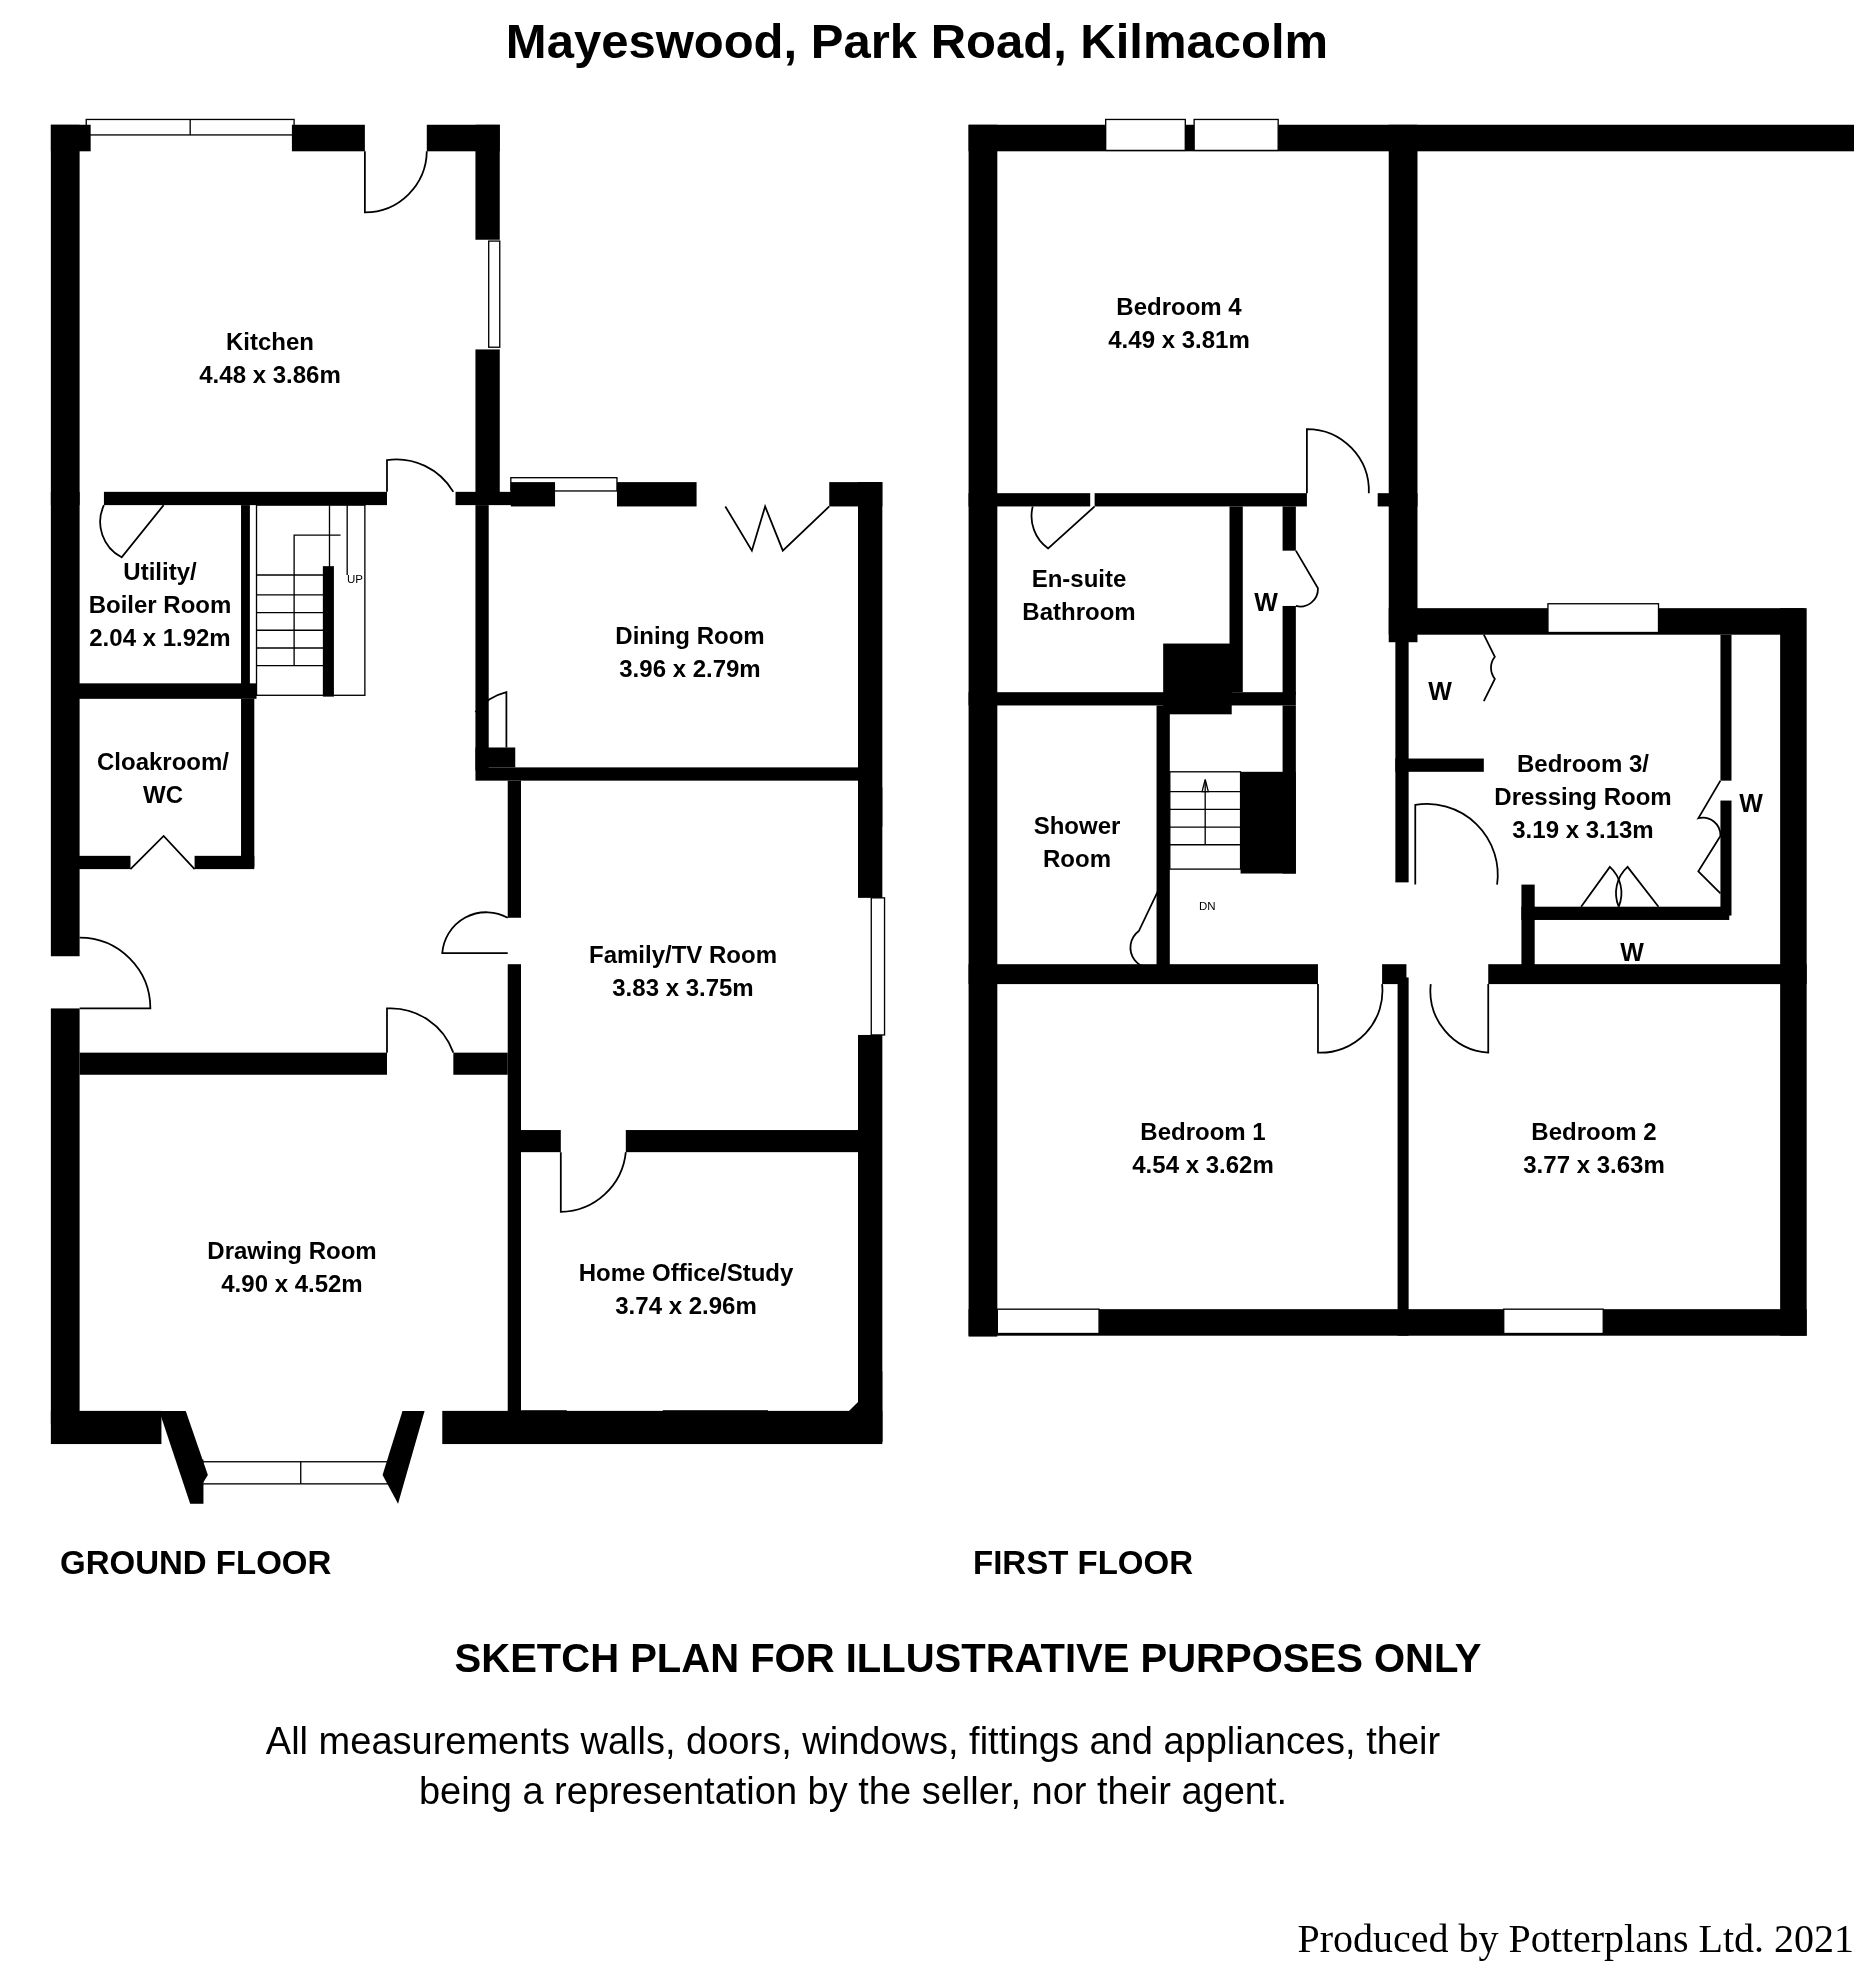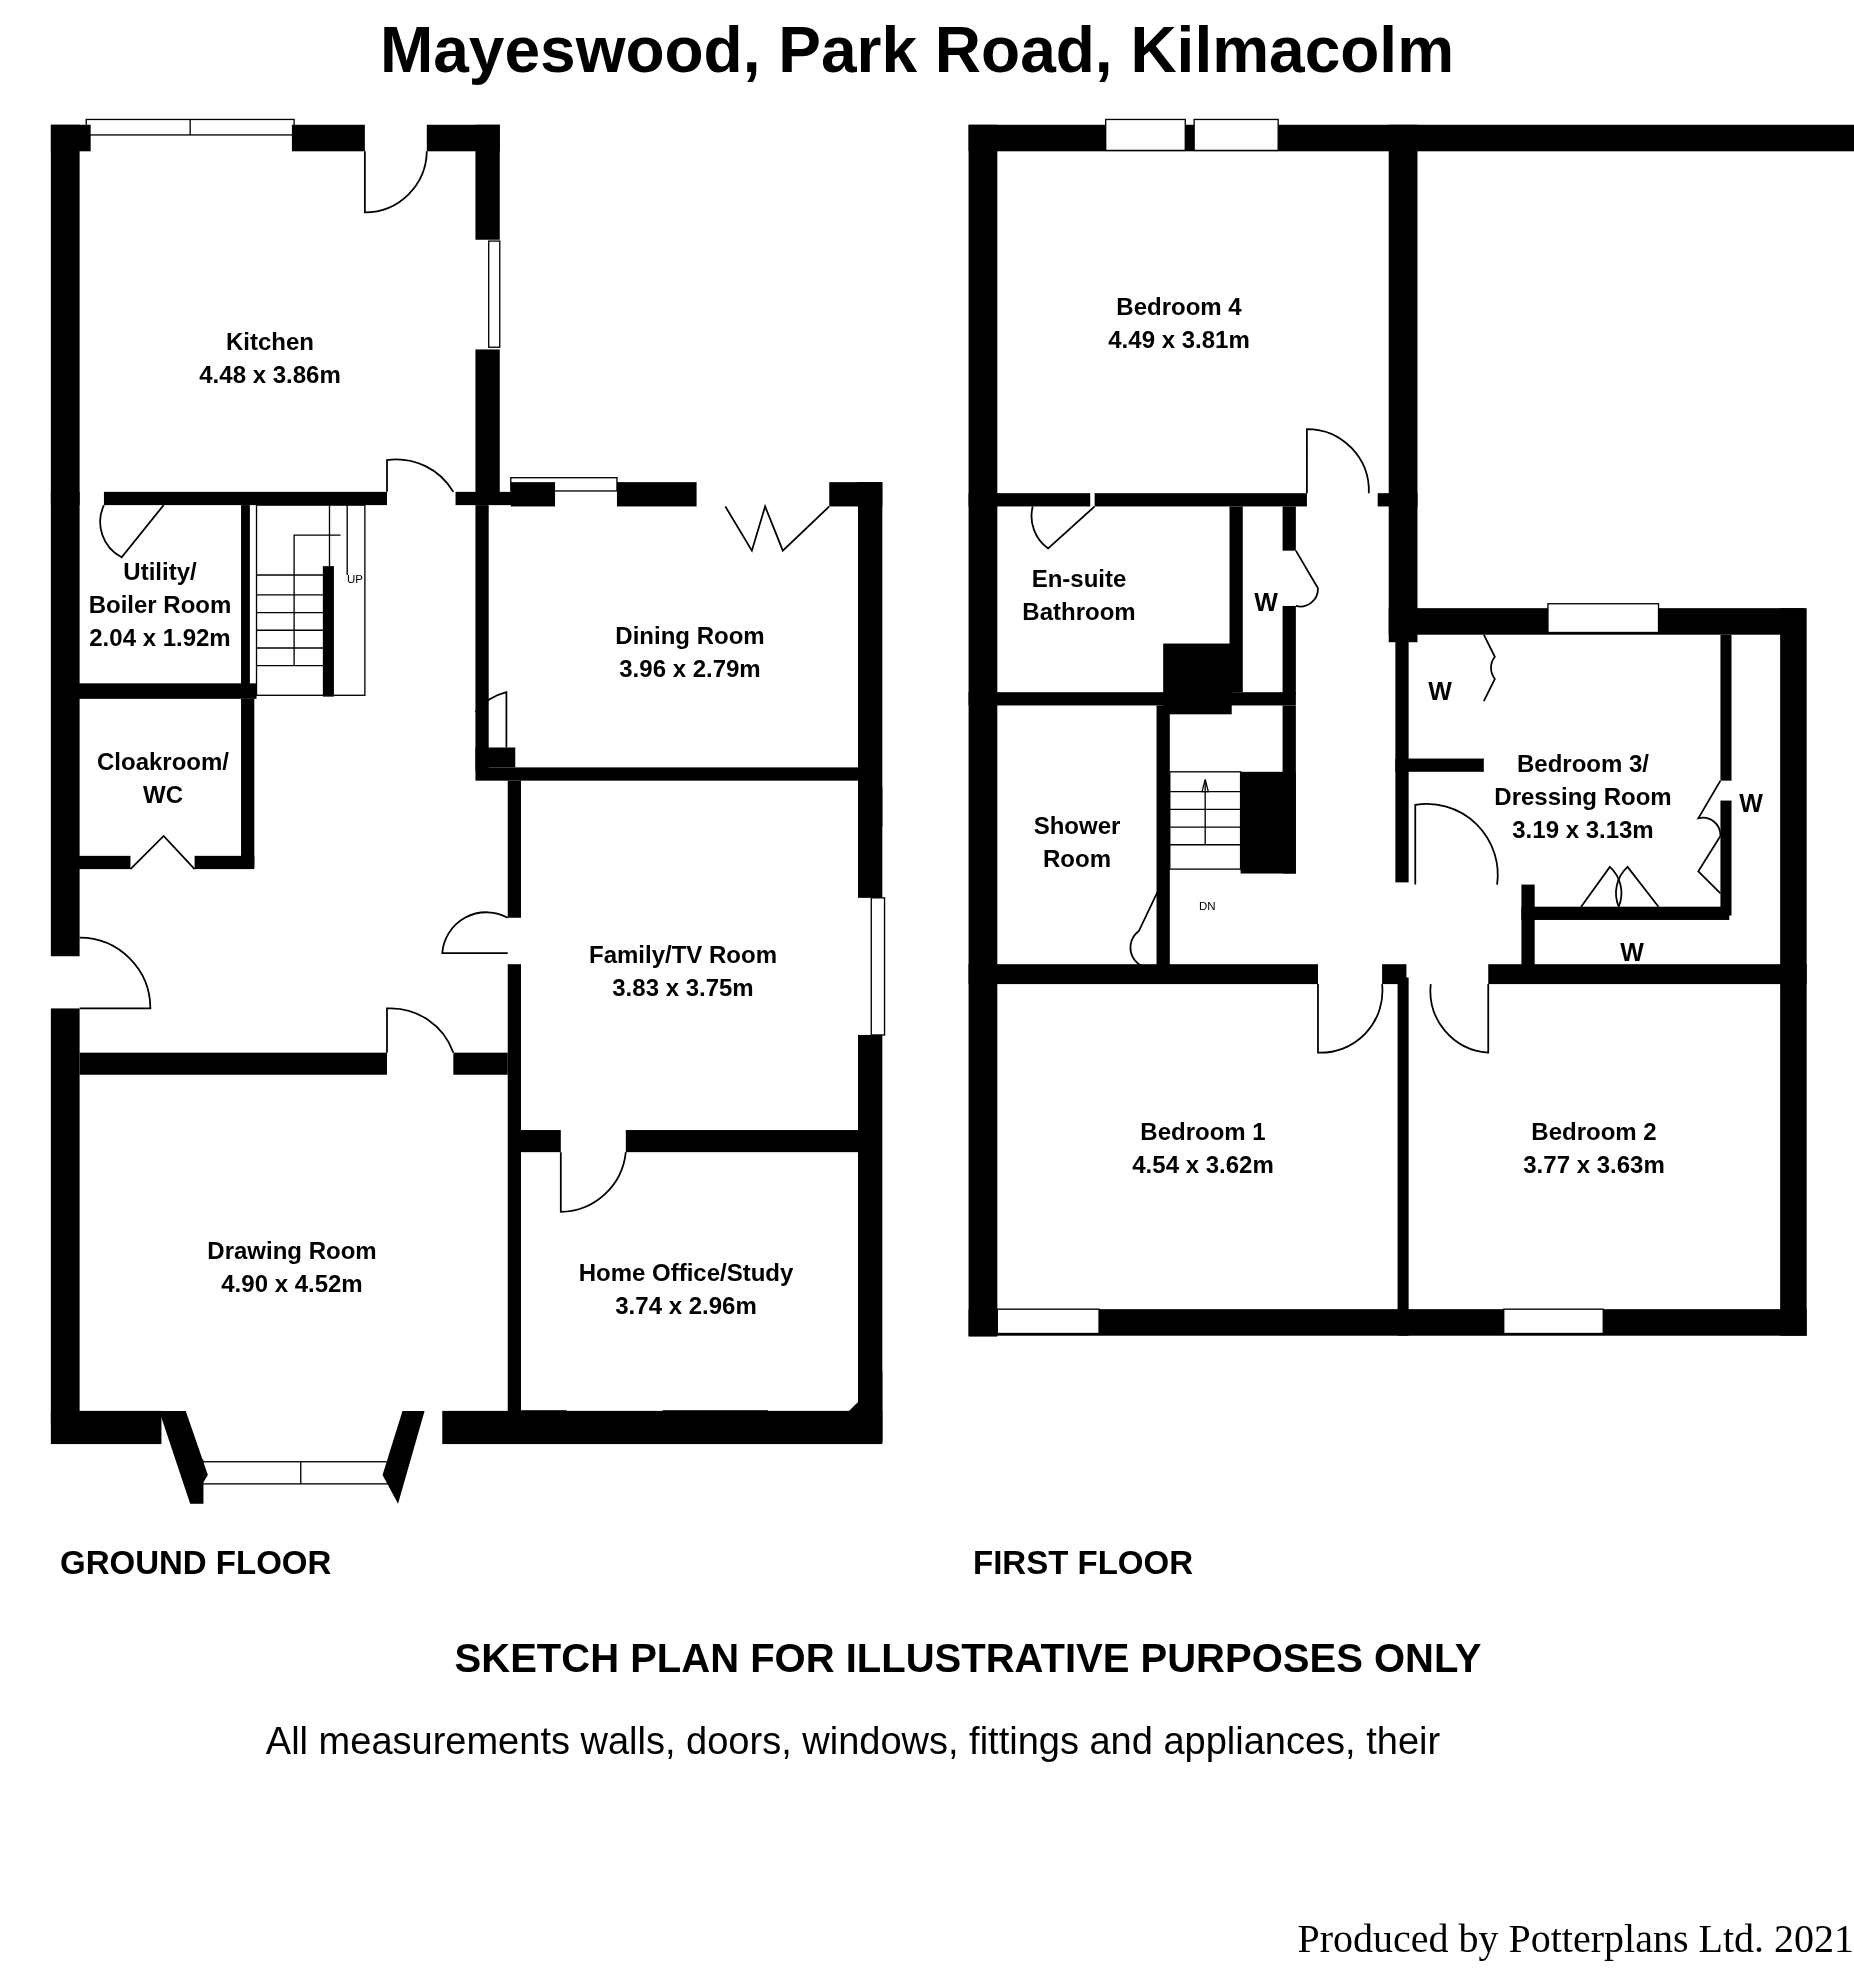--- a/index.html
+++ b/index.html
@@ -1,17 +1,17 @@
 <!DOCTYPE html>
 <html style="font-size:7px"><head>
 <meta charset="utf-8">
 <style>
   html, body { margin:0; padding:0; background:#ffffff; }
   body { width:1854px; height:1985px; position:relative; overflow:hidden; font-family:"Liberation Sans", sans-serif; color:#000; }
-  .title { position:absolute; left:0; width:1834px; top:13.3px; text-align:center; font-weight:bold; font-size:64px; letter-spacing:0px; }
+  .title { position:absolute; left:0; width:1834px; top:13.3px; text-align:center; font-weight:bold; font-size:49px; letter-spacing:0px; }
   svg.plan { position:absolute; left:0; top:0; }
   .room-label { position:absolute; text-align:center; font-weight:bold; font-size:24px; line-height:33px; transform:translateX(-50%); white-space:nowrap; }
   .w-label { position:absolute; font-weight:bold; font-size:25px; transform:translateX(-50%); }
   .floor-label { position:absolute; font-weight:bold; font-size:33px; top:1544px; }
   .disclaimer-heading { position:absolute; left:0; width:1854px; top:1636px; text-align:center; font-weight:bold; font-size:40px;padding-left:41px; }
   .disclaimer-body { position:absolute; left:0; width:1706px; top:1716px; text-align:center; font-size:38px; line-height:50px; }
   .credit { position:absolute; left:0; width:1854px; top:1915px; text-align:right; font-size:40px;font-family:Liberation Serif, serif; }
   .stair-text { position:absolute; font-size:11.5px;margin-top:44px; }
 </style>
 </head>
@@ -229,15 +229,16 @@
   <div>Bedroom 2</div>
   <div>3.77 x 3.63m</div>
 </div>
 
 <div class="floor-label" style="left:60px;">GROUND FLOOR</div>
 <div class="floor-label" style="left:973px;">FIRST FLOOR</div>
 
 <div class="disclaimer-heading">SKETCH PLAN FOR ILLUSTRATIVE PURPOSES ONLY</div>
 <div class="disclaimer-body">
   <div>All measurements walls, doors, windows, fittings and appliances, their</div>
+  <div>being a representation by the seller, nor their agent.</div>
 </div>
 <div class="credit">Produced by Potterplans Ltd. 2021</div>
 
 
 </body></html>

